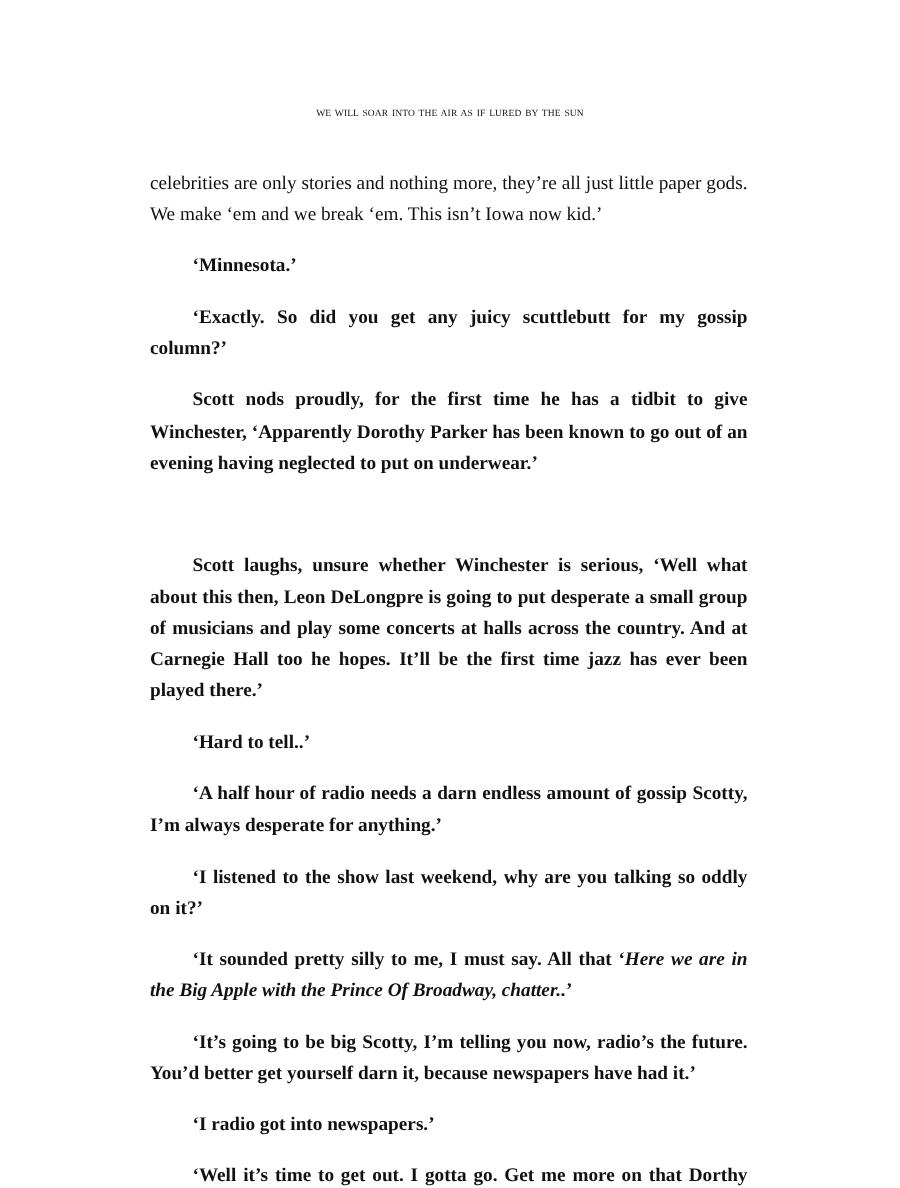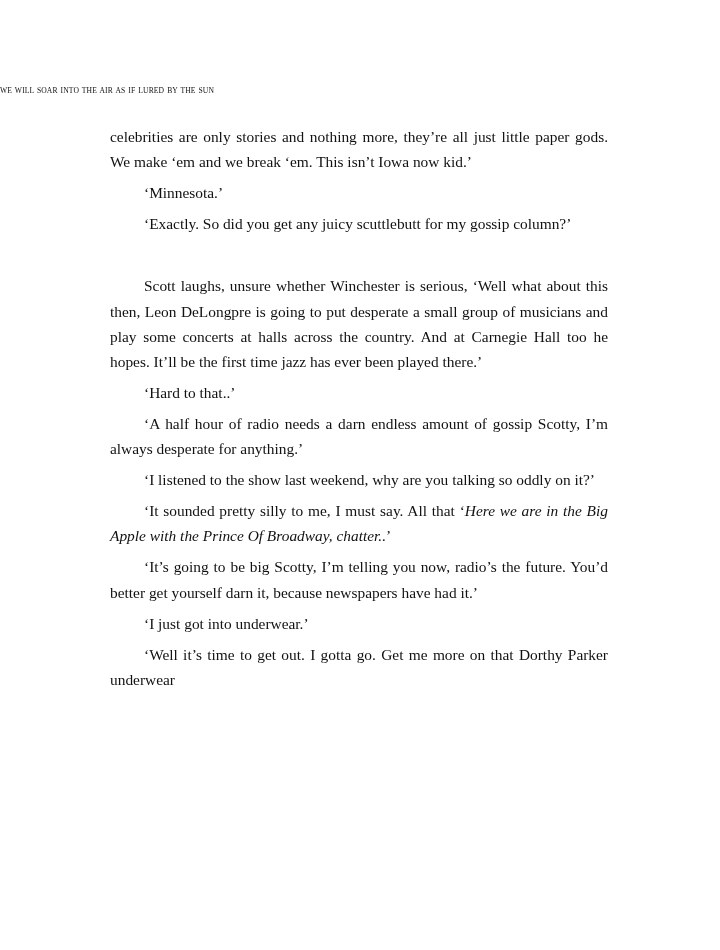--- a/index.html
+++ b/index.html
@@ -13,57 +13,59 @@
       position: relative;
       overflow: hidden;
       font-family: "Liberation Serif", serif;
       color: #111111;
     }
     .running-header {
       position: absolute;
       top: 86px;
       left: 0;
       width: 720px;
-      text-align: left;
+      text-align: center;
       font-size: 7.6px;
       letter-spacing: 0.1px;
       word-spacing: 1px;
     }
     .page-body {
       position: absolute;
       top: 118px;
       left: 104px;
       width: 510px;
       font-size: 15.4px;
       line-height: 25.1px;
       text-align: justify;
     }
     .para {
-      margin: 6px;
+      margin: 16px;
       text-indent: 0;
     }
     .para.indent {
       text-indent: 34px;
+      font-weight: bold;
     }
     .para.blank {
       height: 25.1px;
     }
     em { font-style: italic; }
   </style>
 </head>
 <body>
 
 <div class="running-header">WE  WILL SOAR INTO THE  AIR AS IF LURED BY THE SUN</div>
 
 <div class="page-body">
   <p class="para">celebrities are only stories and nothing more, they’re all just little paper gods. We make ‘em and we break ‘em. This isn’t Iowa now kid.’</p>
   <p class="para indent">‘Minnesota.’</p>
   <p class="para indent">‘Exactly. So did you get any juicy scuttlebutt for my gossip column?’</p>
+  <p class="para indent">Scott nods proudly, for the first time he has a tidbit to give Winchester, ‘Apparently Dorothy Parker has been known to go out of an evening having neglected to put on underwear.’</p>
   <p class="para blank"></p>
   <p class="para indent">Scott laughs, unsure whether Winchester is serious, ‘Well what about this then, Leon DeLongpre is going to put desperate a small group of musicians and play some concerts at halls across the country. And at Carnegie Hall too he hopes. It’ll be the first time jazz has ever been played there.’</p>
-  <p class="para indent">‘Hard to that..’</p>
+  <p class="para indent">‘Hard to tell..’</p>
   <p class="para indent">‘A half hour of radio needs a darn endless amount of gossip Scotty, I’m always desperate for anything.’</p>
   <p class="para indent">‘I listened to the show last weekend, why are you talking so oddly on it?’</p>
   <p class="para indent"><span>‘It sounded pretty silly to me, I must say. All that ‘</span><em>Here we are in the Big Apple with the Prince Of Broadway, chatter..</em><span>’</span></p>
   <p class="para indent">‘It’s going to be big Scotty, I’m telling you now, radio’s the future. You’d better get yourself darn it, because newspapers have had it.’</p>
-  <p class="para indent">‘I just got into underwear.’</p>
+  <p class="para indent">‘I radio got into newspapers.’</p>
   <p class="para indent">‘Well it’s time to get out. I gotta go. Get me more on that Dorthy Parker underwear</p>
 </div>
 
 </body></html>

